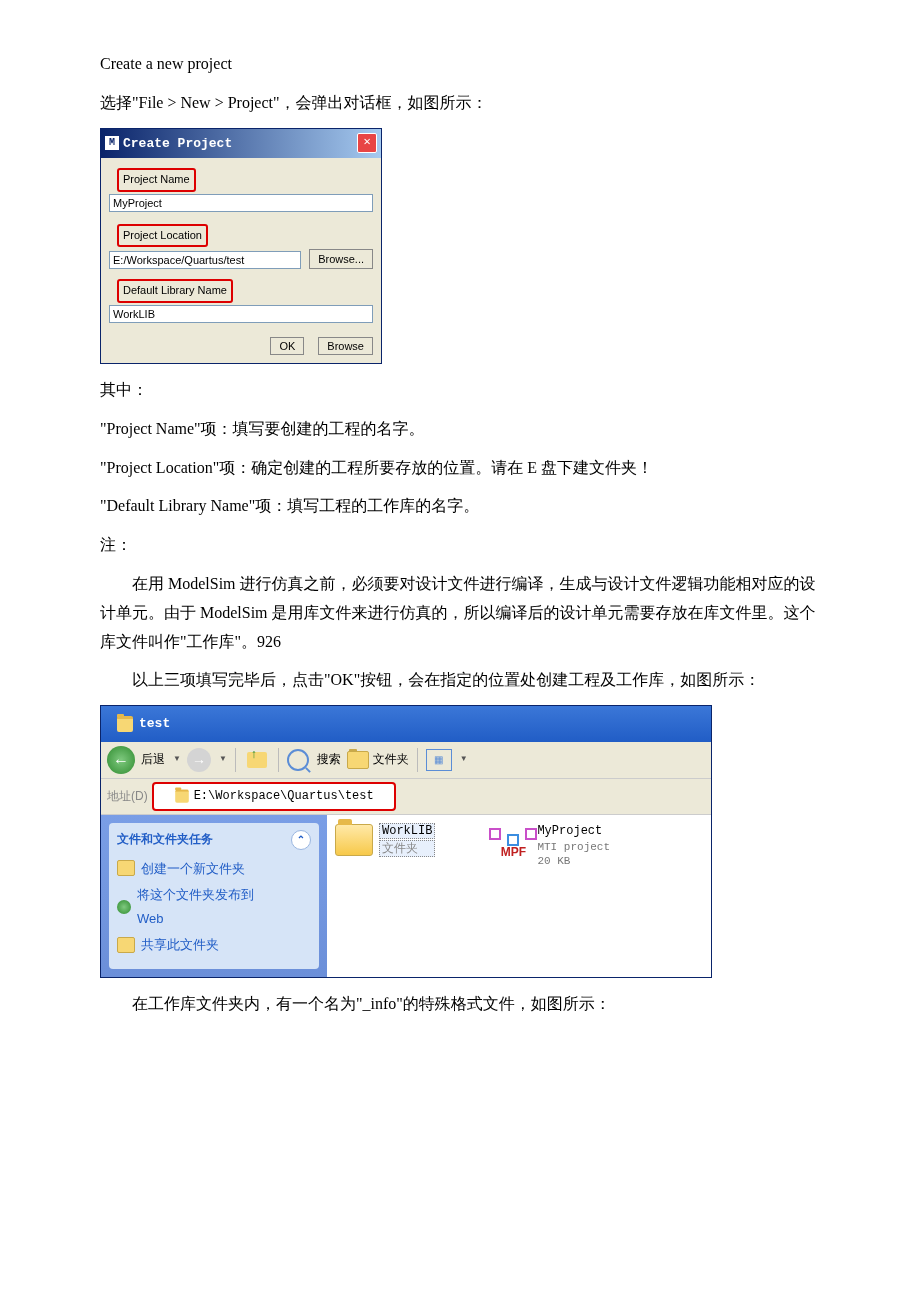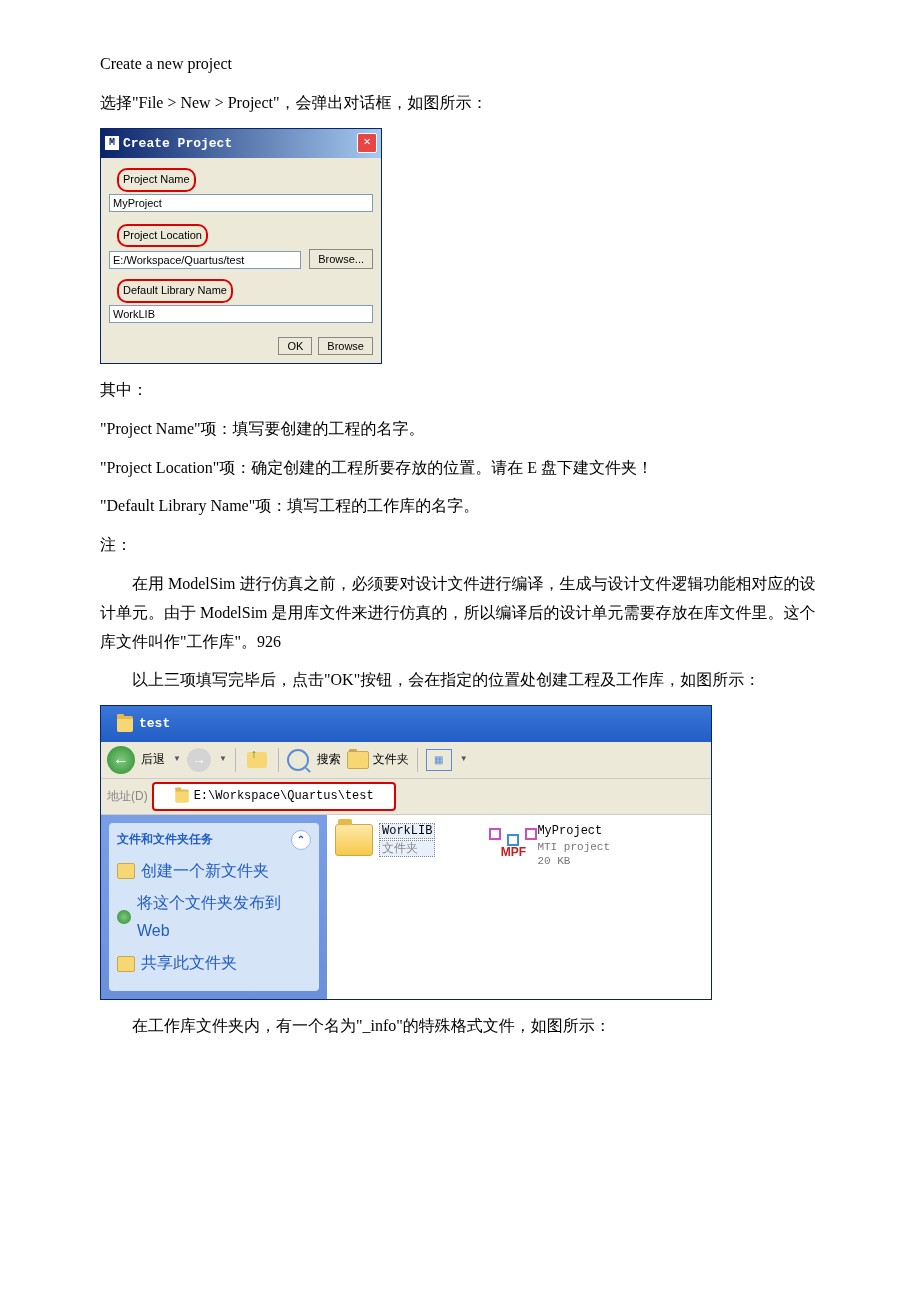--- a/index.html
+++ b/index.html
@@ -48,21 +48,21 @@
     color: #fff; font-weight: bold; font-size: 12px;
     border-radius: 2px;
   }
   .dialog-body {
     background: #ece9d8;
     padding: 10px 8px 8px 8px;
   }
   .field-label {
     display: inline-block;
     border: 2px solid #d00;
-    border-radius: 10px;
+    border-radius: 3px;
     padding: 0 4px;
     margin-left: 8px;
     font-size: 11px;
     color: #000;
   }
   .field-input {
     width: 100%;
     font-size: 11px;
     padding: 2px 3px;
     border: 1px solid #7f9db9;
@@ -74,21 +74,21 @@
     display: flex; gap: 8px; margin-top: 2px;
   }
   .browse-btn, .ok-btn, .cancel-btn {
     font-size: 11px;
     background: #ece9d8;
     border: 1px solid #888;
     padding: 2px 8px;
     font-family: Tahoma, sans-serif;
   }
   .dialog-footer {
-    display: flex; justify-content: flex-end; gap: 6px;
+    display: flex; justify-content: flex-end; gap: 14px;
     margin-top: 12px;
   }
   .field-group { margin-bottom: 10px; }
   
   
   .explorer {
     width: 610px;
     border: 1px solid #0a246a;
     font-family: Tahoma, SimSun, sans-serif;
     font-size: 12px;
@@ -229,21 +229,21 @@
     margin-bottom: 6px;
   }
   .collapse-chip {
     width: 18px; height: 18px; border-radius: 50%;
     background: #fff; border: 1px solid #9ab6e0;
     display: flex; align-items: center; justify-content: center;
     color: #215dc6; font-size: 10px;
   }
   .side-item {
     display: flex; align-items: center; gap: 6px;
-    color: #215dc6; font-size: 16px; margin: 3px 0;
+    color: #215dc6; font-size: 13px; margin: 3px 0;
   }
   .ic-newfolder, .ic-web, .ic-share {
     width: 16px; height: 14px; border-radius: 2px;
   }
   .ic-newfolder { background: #f7d774; border: 1px solid #c9a94a; }
   .ic-web { background: radial-gradient(circle,#7fc97f,#2e8b2e); border-radius: 50%; width: 14px; height: 14px; }
   .ic-share { background: #f7d774; border: 1px solid #c9a94a; position: relative; }
   
   .exp-files {
     flex: 1;

